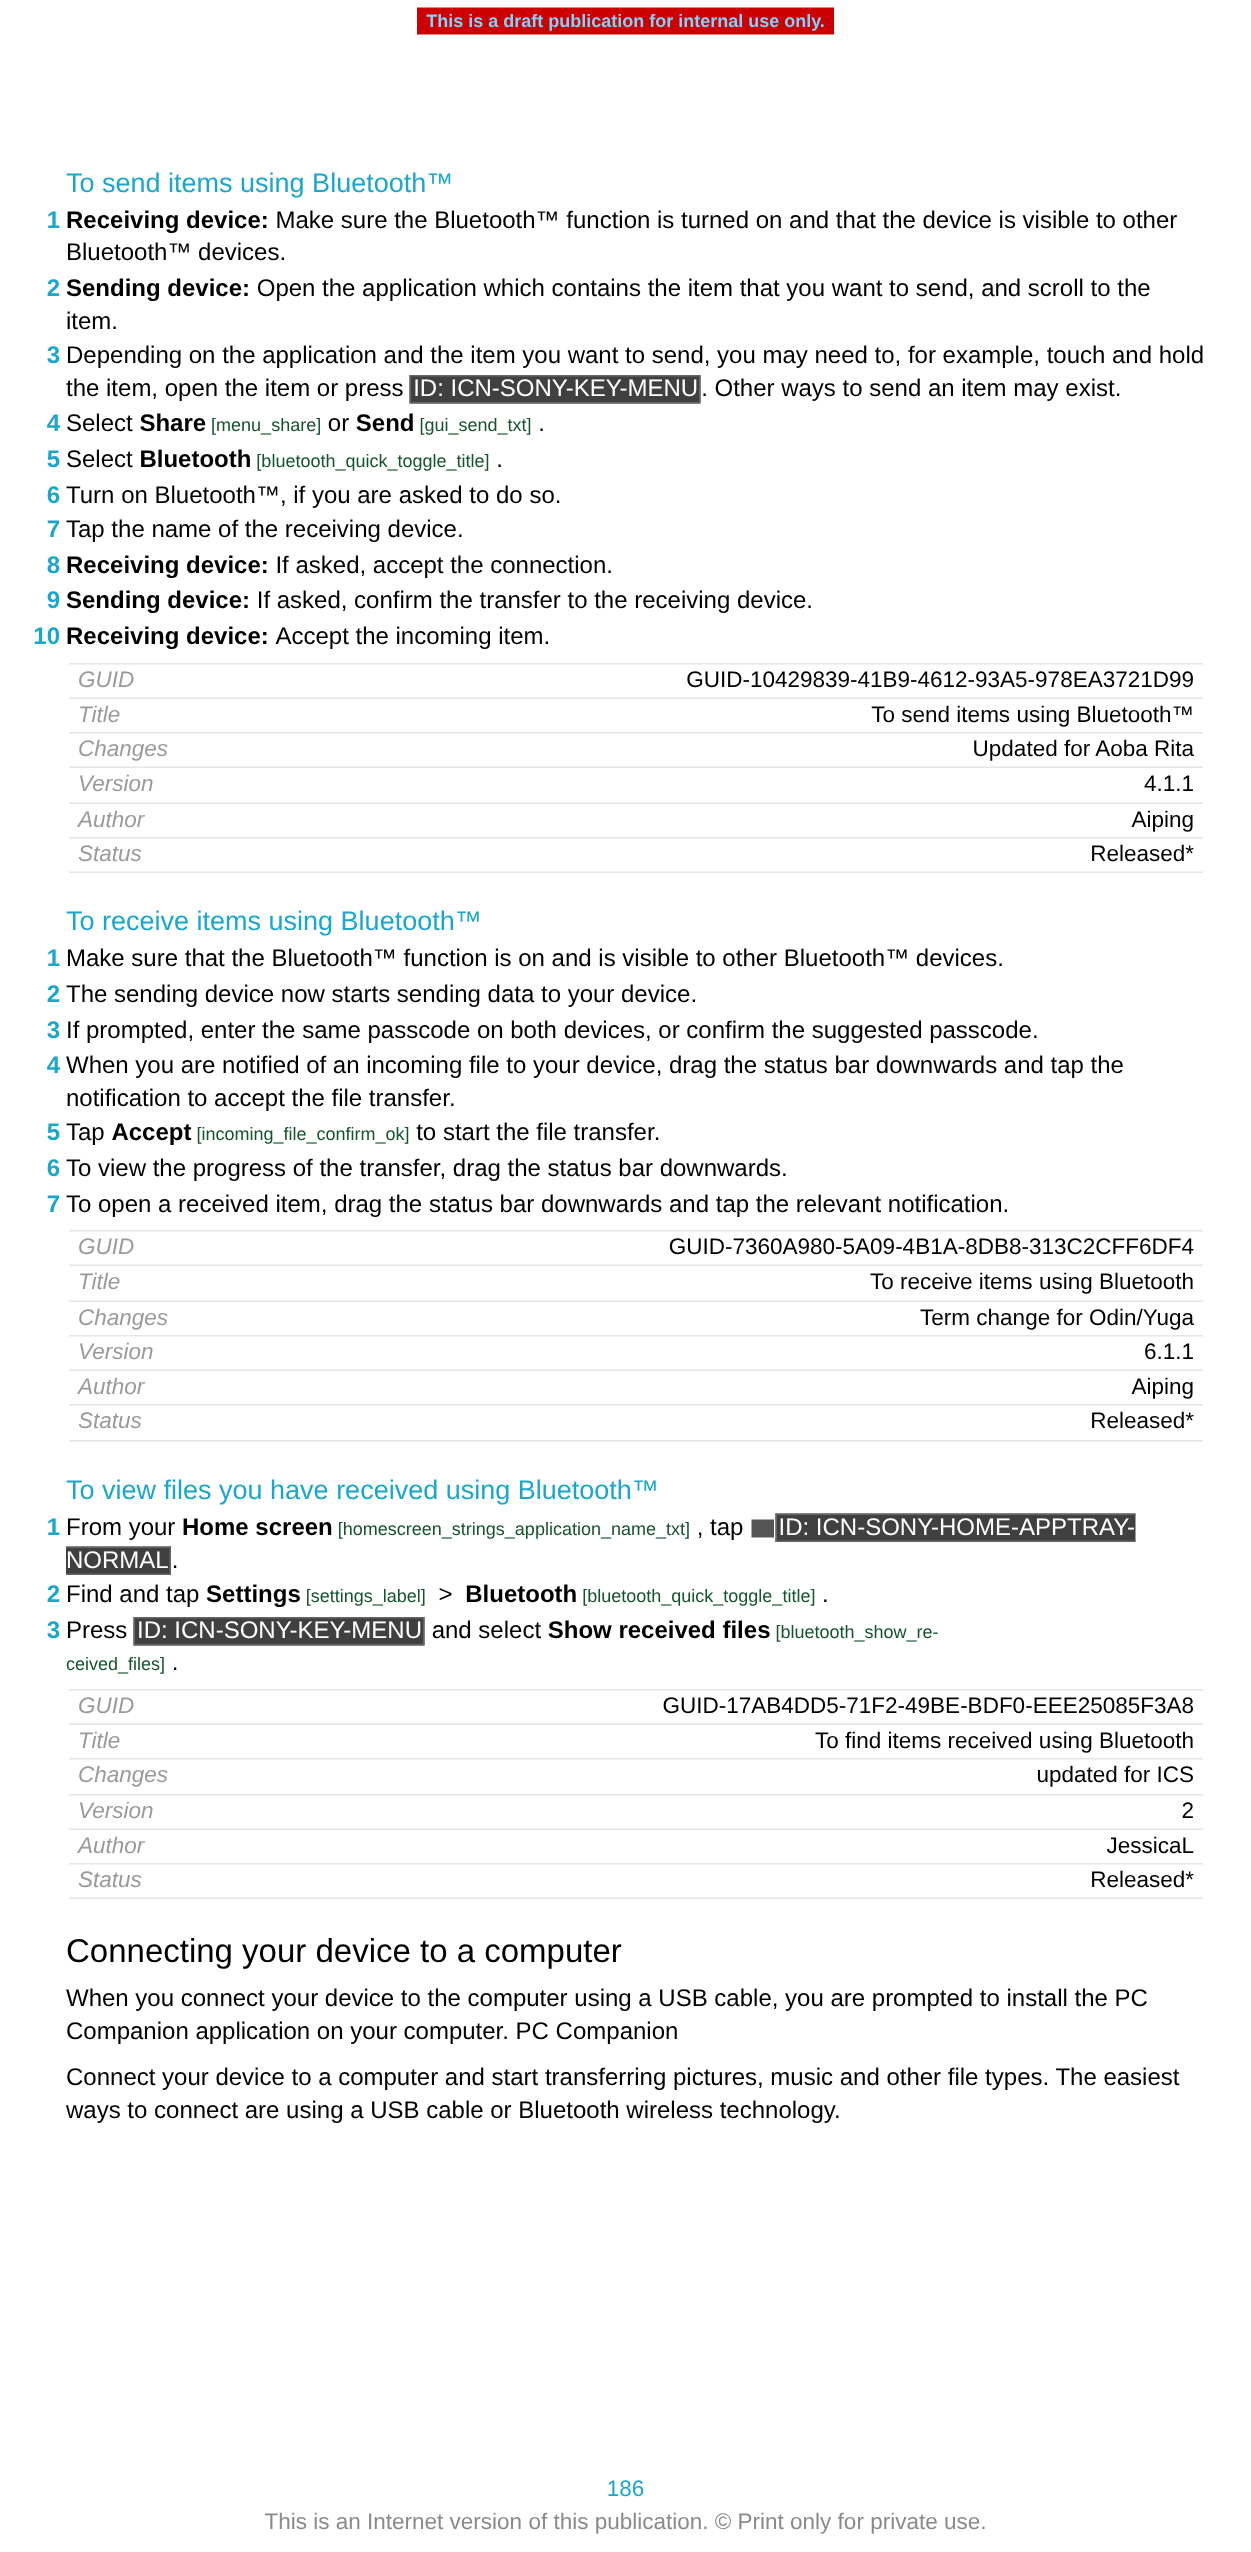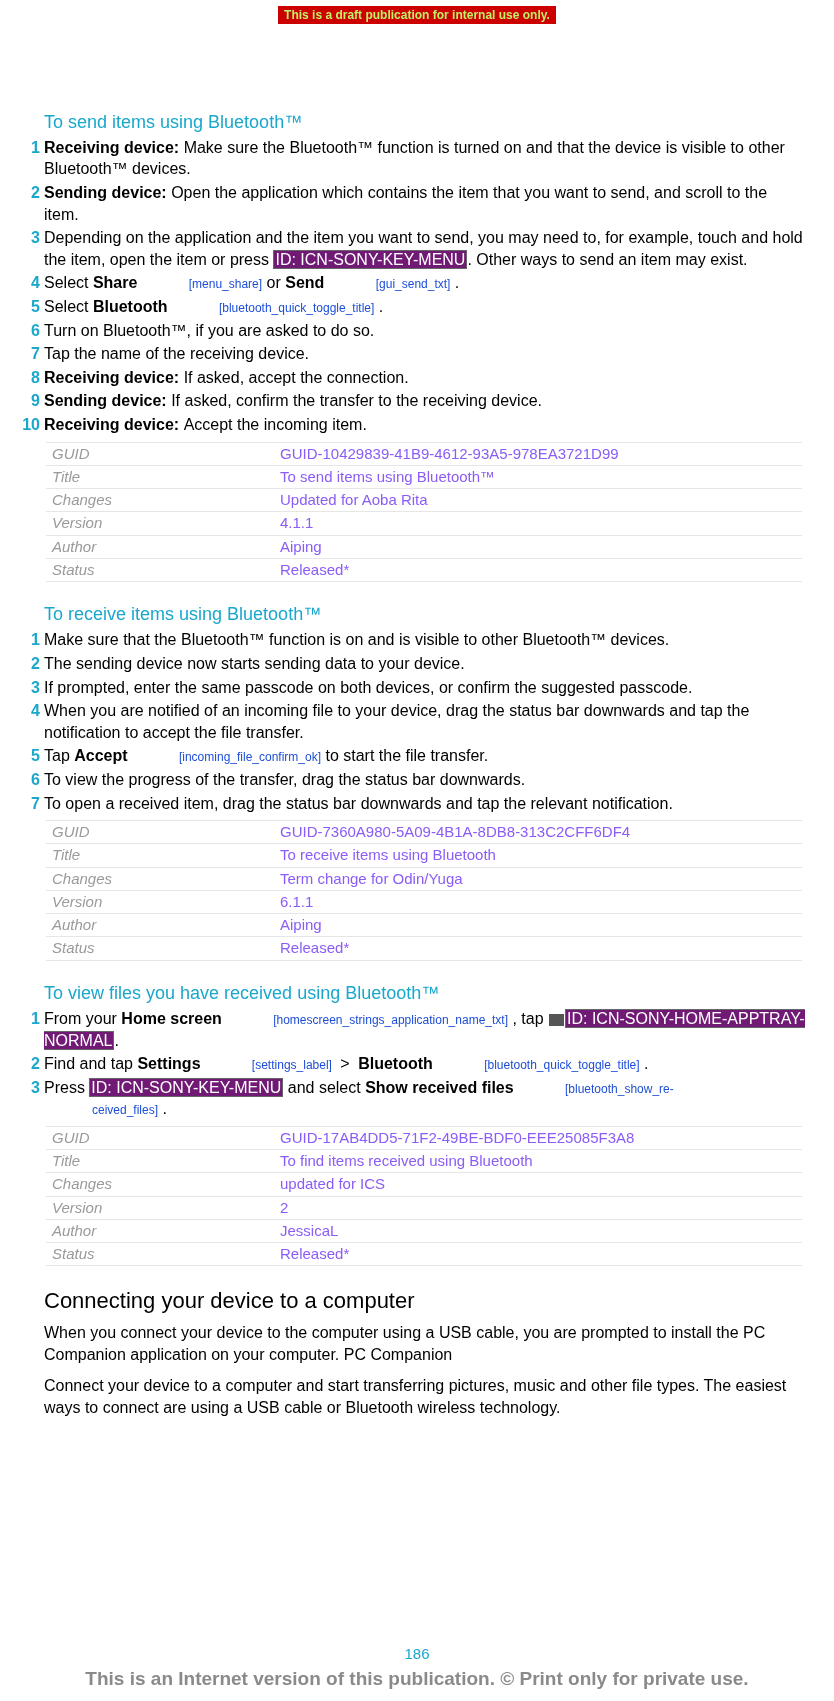--- a/index.html
+++ b/index.html
@@ -18,21 +18,21 @@
       min-height: 1701px;
     }
     .banner {
       text-align: center;
       margin-top: 3px;
       margin-bottom: 85px;
     }
     .banner-inner {
       display: inline-block;
       background: #c00;
-      color: #bef264;
+      color: #7dd3fc;
       font-weight: bold;
       font-size: 12px;
       padding: 1px 6px;
     }
     .section-heading {
       color: #1aa7cc;
       font-size: 18px;
       font-weight: normal;
       margin-left: 16px;
       margin-bottom: 3px;
@@ -53,23 +53,23 @@
       content: counter(step);
       position: absolute;
       left: -16px;
       top: 0;
       color: #1aa7cc;
       font-weight: bold;
       width: 28px;
       text-align: right;
     }
     .bold { font-weight: bold; }
-    .ref { color: #1d4ed8; font-size: 12px; vertical-align: baseline; margin-left: 48px; }
+    .ref { color: #14532d; font-size: 12px; vertical-align: baseline; }
     .highlight {
-      background: #701a75;
+      background: #404040;
       color: #fff;
       border: 1px solid #666;
       padding: 0 1px;
     }
     .meta-table {
       margin: 6px 0 20px 18px;
       border-collapse: collapse;
       width: 756px;
       font-size: 15px;
     }
@@ -78,21 +78,22 @@
       border-bottom: 1px solid #e6e6e6;
       padding: 1px 6px;
       color: #9a9a9a;
       font-style: italic;
     }
     .meta-table td:first-child {
       width: 228px;
     }
     .meta-table td.value {
       font-style: normal;
-      color: #8b5cf6;
+      color: #000000;
+      text-align: right;
     }
     .big-heading {
       font-size: 22px;
       font-weight: normal;
       margin: 18px 0 6px 16px;
     }
     .body-para {
       margin: 0 0 10px 16px;
       font-size: 16px;
     }
@@ -102,23 +103,22 @@
       left: 0; right: 0;
       text-align: center;
       margin-top: 23px;
     }
     .page-num {
       color: #1aa7cc;
       font-size: 15px;
     }
     .footer-text {
       color: #8a8a8a;
-      font-size: 19px;
+      font-size: 15px;
       margin-top: 2px;
-      font-weight: bold;
     }
     .gt { margin: 0 4px; font-weight: normal; }
     .placeholder-icon {
       display: inline-block;
       width: 15px; height: 12px;
       background: #555;
       vertical-align: middle;
       margin: 0 1px;
     }
   </style>

